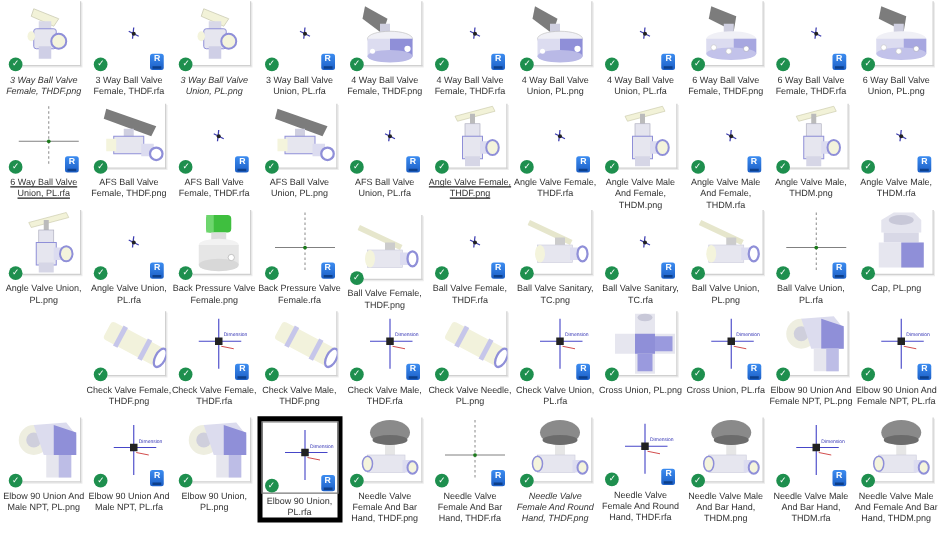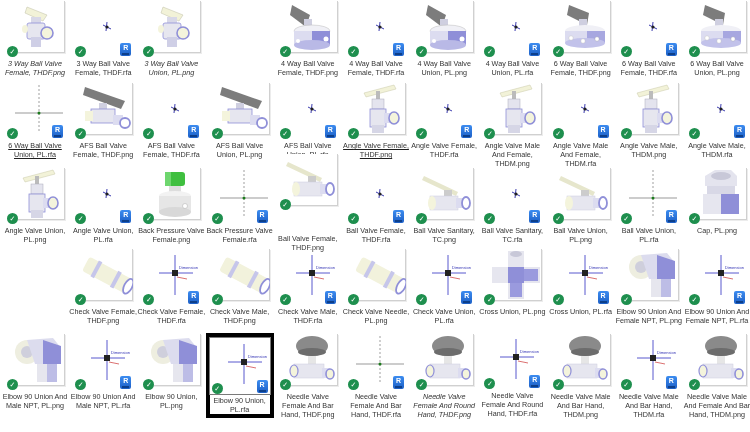--- a/index.html
+++ b/index.html
@@ -63,20 +63,36 @@
             <rect x="14" y="22" width="18" height="16" rx="2" fill="#e6e6ef" stroke="#8f8fd8" stroke-width=".8"></rect>
             <rect x="18" y="36" width="10" height="10" fill="#cfcfe6"></rect>
             <ellipse cx="34" cy="32" rx="6" ry="6" fill="#f4f4dc" stroke="#8f8fd8" stroke-width="1.6"></ellipse>
             <ellipse cx="12" cy="28" rx="3" ry="4" fill="#f4f4dc"></ellipse>
           </svg>
         </div>
         <span class="sync">✓</span>
       </div>
       <div class="label">3 Way Ball Valve Union, PL.png</div>
     </div>
+    <div class="tile" style="left: 205.6px; top: 0px;">
+      <div class="thumbwrap">
+        <div class="thumb rfa">
+          <svg viewBox="0 0 52 52" width="52" height="52">
+            <g stroke="#3b3bb0" stroke-width="1">
+              <line x1="22" y1="24" x2="30" y2="28"></line>
+              <line x1="26" y1="21" x2="25" y2="30"></line>
+            </g>
+            <circle cx="26" cy="26" r="1.6" fill="#222"></circle>
+          </svg>
+        </div>
+        <span class="sync">✓</span>
+        <span class="revit">R</span>
+      </div>
+      <div class="label">3 Way Ball Valve Union, PL.rfa</div>
+    </div>
     <div class="tile" style="left: 273.8px; top: 0px;">
       <div class="thumbwrap">
         <div class="thumb png">
           <svg viewBox="0 0 52 52" width="52" height="52">
             <path d="M6 4 L24 14 L20 26 L4 14 Z" fill="#7c7c7c"></path>
             <rect x="18" y="18" width="8" height="8" fill="#cfcfe0"></rect>
             <ellipse cx="26" cy="30" rx="18" ry="6" fill="#f0f0f6" stroke="#bbb" stroke-width=".5"></ellipse>
             <rect x="8" y="30" width="36" height="14" fill="#dcdcf0"></rect>
             <path d="M26 30 L44 30 L44 44 L26 44 Z" fill="#8f8fd8"></path>
             <ellipse cx="26" cy="44" rx="18" ry="5" fill="#b9b9e6"></ellipse>
@@ -426,21 +442,21 @@
             <line x1="26" y1="2" x2="26" y2="50" stroke="#777" stroke-dasharray="2 2" stroke-width=".7"></line>
             <line x1="2" y1="30" x2="50" y2="30" stroke="#555" stroke-width=".6"></line>
             <circle cx="26" cy="30" r="1.5" fill="#1c7a1c"></circle>
           </svg>
         </div>
         <span class="sync">✓</span>
         <span class="revit">R</span>
       </div>
       <div class="label">Back Pressure Valve Female.rfa</div>
     </div>
-    <div class="tile" style="left: 273.8px; top: 153px; gap: 22px;">
+    <div class="tile" style="left: 273.8px; top: 171px;">
       <div class="thumbwrap">
         <div class="thumb png">
           <svg viewBox="0 0 52 52" width="52" height="52">
             <path d="M2 8 L36 24 L34 28 L0 12 Z" fill="#e6e6cc"></path>
             <rect x="22" y="22" width="8" height="6" fill="#ccc"></rect>
             <rect x="8" y="28" width="28" height="14" fill="#e6e6ef" stroke="#ccd" stroke-width=".5"></rect>
             <ellipse cx="10" cy="35" rx="4" ry="7" fill="#f4f4dc"></ellipse>
             <rect x="34" y="30" width="10" height="10" fill="#dcdcf0"></rect>
             <ellipse cx="44" cy="35" rx="4" ry="6" fill="#fff" stroke="#8f8fd8" stroke-width="1.8"></ellipse>
           </svg>

